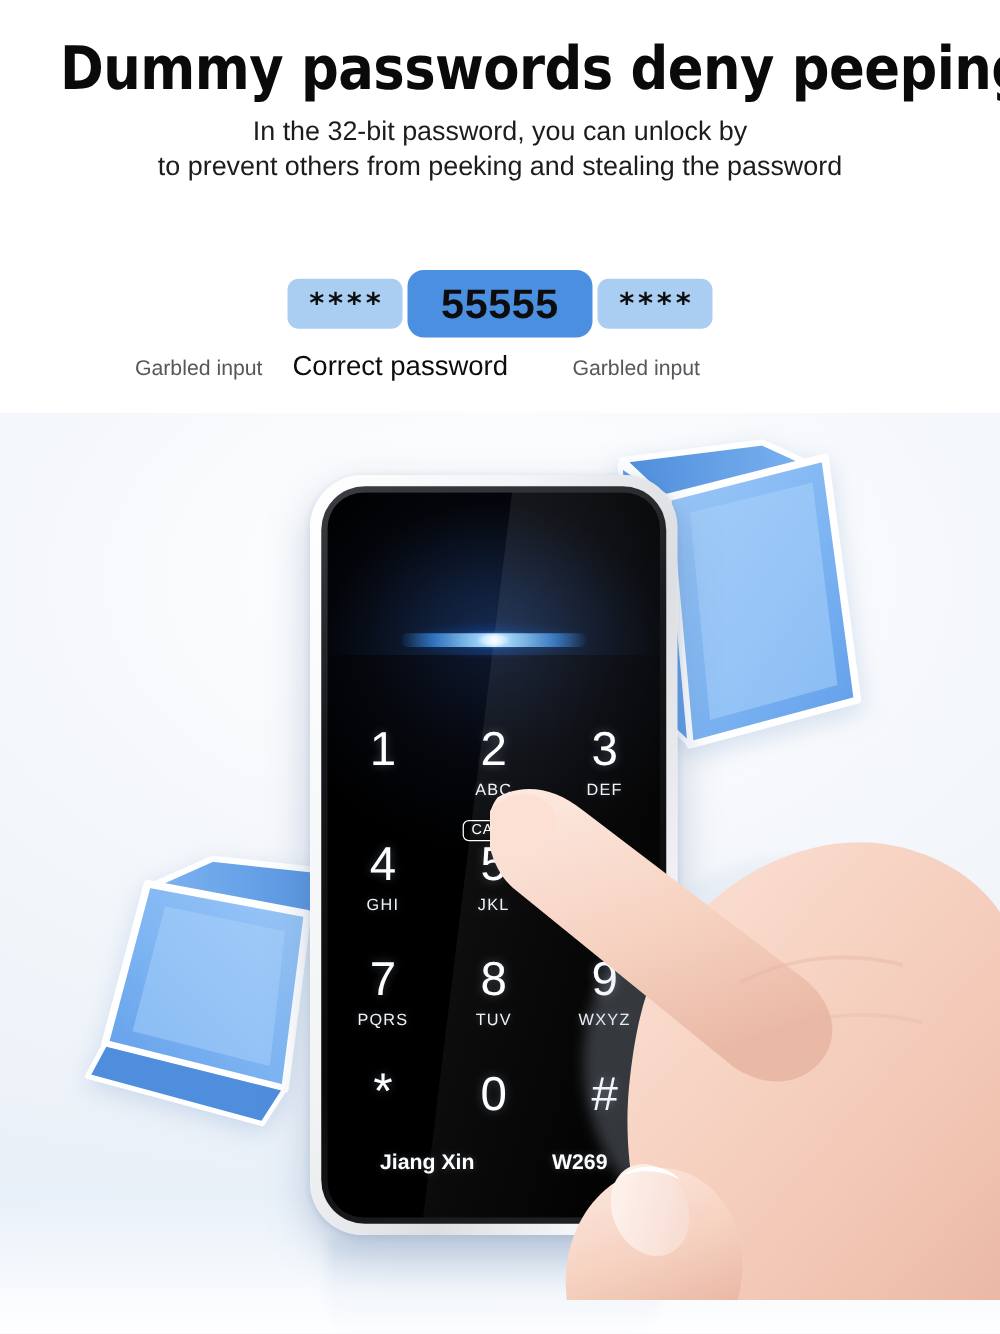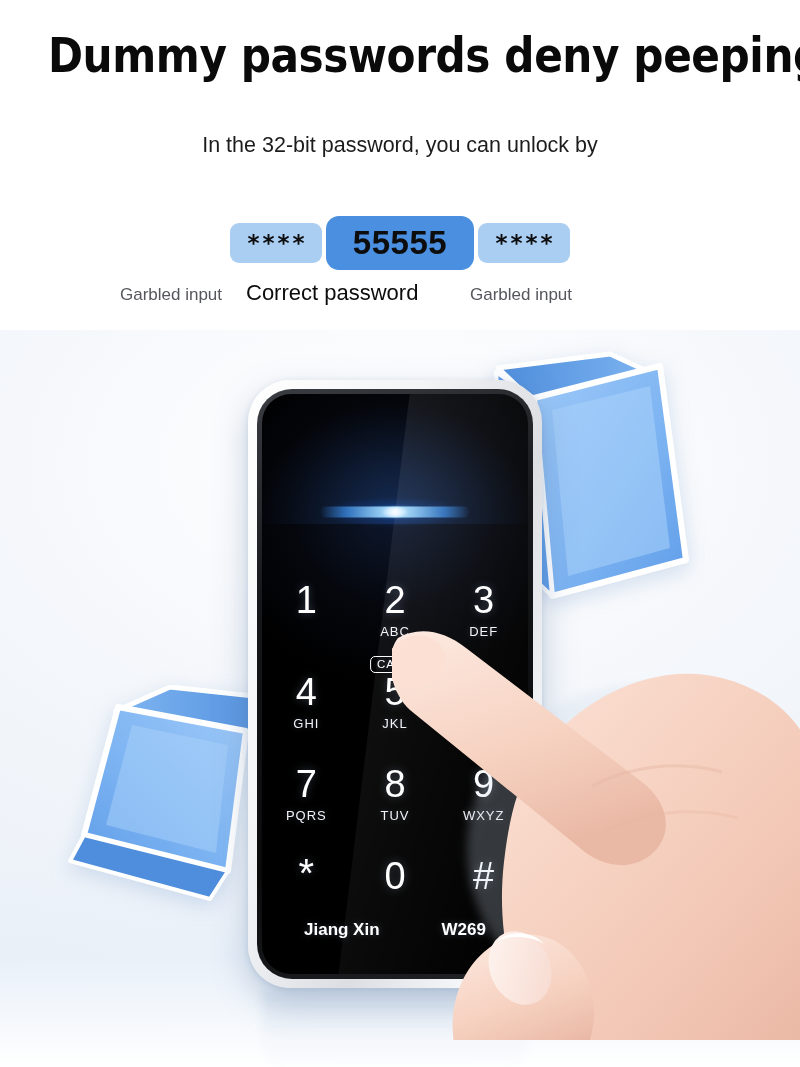--- a/index.html
+++ b/index.html
@@ -51,21 +51,21 @@
     position: absolute;
     top: 92px;
     left: 0;
     width: 800px;
     text-align: center;
     color: #1c1c1c;
     font-size: 21.5px;
     line-height: 27.5px;
     font-family: "Liberation Sans", sans-serif;
   }
-  .subtitle .ln { display: block; margin-top: 40px; }
+  .subtitle .ln { display: block; }
 
   
   .pill-row {
     position: absolute;
     top: 216px;
     left: 0;
     width: 800px;
     display: flex;
     justify-content: center;
     align-items: center;
@@ -95,21 +95,21 @@
     background: #4a8fe0;
     border-radius: 13px;
     font-size: 33px;
     letter-spacing: 0.5px;
     font-family: "Liberation Sans", sans-serif;
   }
 
   .caption-row {
     position: absolute;
     top: 280px;
-    left: 12px;
+    left: 0;
     width: 668px;
     display: flex;
     justify-content: center;
     align-items: baseline;
   }
   .cap-side {
     width: 150px;
     text-align: center;
     font-size: 17px;
     color: #55575c;
@@ -526,20 +526,21 @@
       <path d="M212 232 C 252 212, 300 206, 346 218" stroke="#e7b6a3" stroke-width="3" fill="none" opacity="0.35"></path>
     </svg>
   </div>
 
   <div class="header">
 
     <div class="title">Dummy passwords deny peeping</div>
 
     <div class="subtitle">
       <span class="ln">In the 32-bit password, you can unlock by</span>
+      <span class="ln">to prevent others from peeking and stealing the password</span>
     </div>
 
     <div class="pill-row">
       <div class="pill pill-side">****</div>
       <div class="pill pill-main">55555</div>
       <div class="pill pill-side">****</div>
     </div>
 
     <div class="caption-row">
       <div class="cap-side">Garbled input</div>

